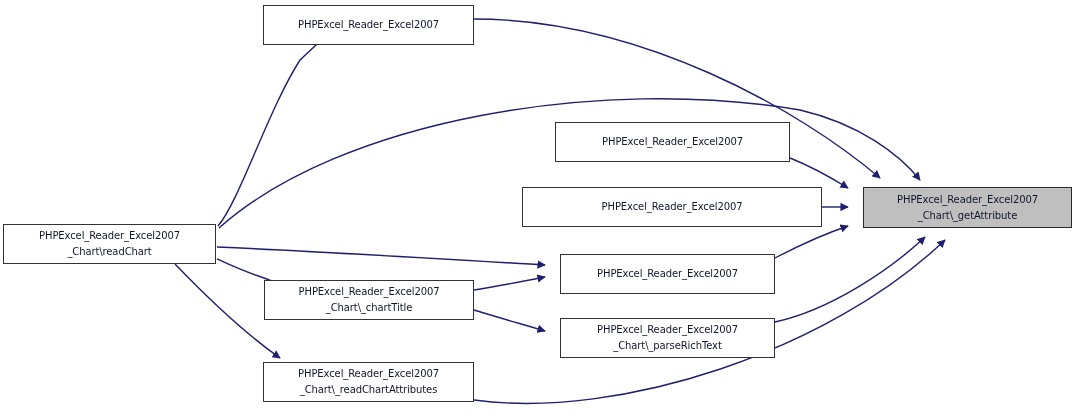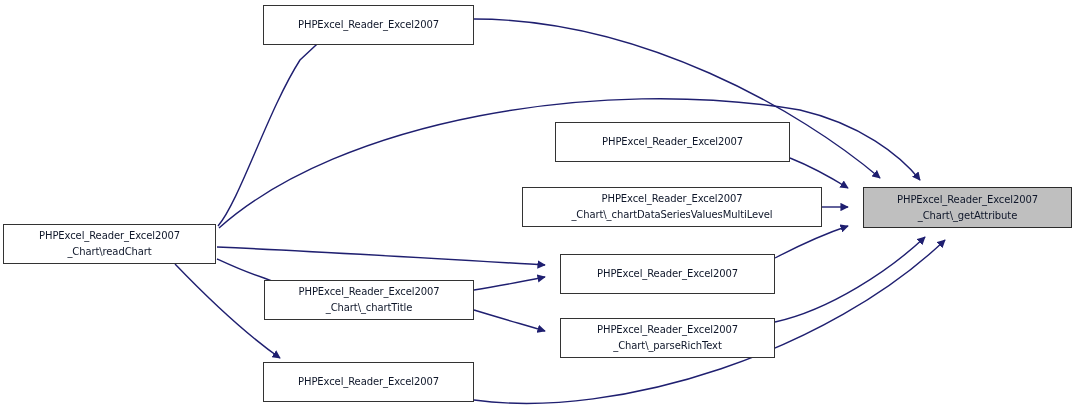--- a/index.html
+++ b/index.html
@@ -73,22 +73,22 @@
         <path d="M 474,290 C 500,286 525,281 545,277" marker-end="url(#arrow)"></path>
         <path d="M 474,310 C 500,318 525,325 545,331" marker-end="url(#arrow)"></path>
         <path d="M 775,322 C 830,310 890,270 925,237" marker-end="url(#arrow)"></path>
         <path d="M 474,400 C 620,420 830,350 945,240" marker-end="url(#arrow)"></path>
       </g>
   </svg>
 
   <div id="node-layer">
       <div class="node" style="left: 263px; top: 5px; width: 211px; height: 40px;"><span class="label"><span>PHPExcel_Reader_Excel2007</span><br></span></div>
       <div class="node" style="left: 555px; top: 122px; width: 235px; height: 40px;"><span class="label"><span>PHPExcel_Reader_Excel2007</span><br></span></div>
-      <div class="node" style="left: 522px; top: 187px; width: 300px; height: 40px;"><span class="label"><span>PHPExcel_Reader_Excel2007</span><br><span>_Chart\_chartDataSeriesValuesMultiLevel</span></span></div>
+      <div class="node" style="left: 522px; top: 187px; width: 300px; height: 40px;"><span class="label"><span>PHPExcel_Reader_Excel2007</span><br></span></div>
       <div class="node highlight" style="left: 863px; top: 187px; width: 209px; height: 41px;"><span class="label"><span>PHPExcel_Reader_Excel2007</span><br><span>_Chart\_getAttribute</span></span></div>
       <div class="node" style="left: 3px; top: 224px; width: 213px; height: 40px;"><span class="label"><span>PHPExcel_Reader_Excel2007</span><br><span>_Chart\readChart</span></span></div>
       <div class="node" style="left: 560px; top: 254px; width: 215px; height: 40px;"><span class="label"><span>PHPExcel_Reader_Excel2007</span><br></span></div>
       <div class="node" style="left: 264px; top: 280px; width: 210px; height: 40px;"><span class="label"><span>PHPExcel_Reader_Excel2007</span><br><span>_Chart\_chartTitle</span></span></div>
       <div class="node" style="left: 560px; top: 318px; width: 215px; height: 40px;"><span class="label"><span>PHPExcel_Reader_Excel2007</span><br><span>_Chart\_parseRichText</span></span></div>
-      <div class="node" style="left: 263px; top: 362px; width: 211px; height: 40px;"><span class="label"><span>PHPExcel_Reader_Excel2007</span><br></span></div>
+      <div class="node" style="left: 263px; top: 362px; width: 211px; height: 40px;"><span class="label"><span>PHPExcel_Reader_Excel2007</span><br><span>_Chart\_readChartAttributes</span></span></div>
     </div>
 
 </div>
 
 </body></html>

